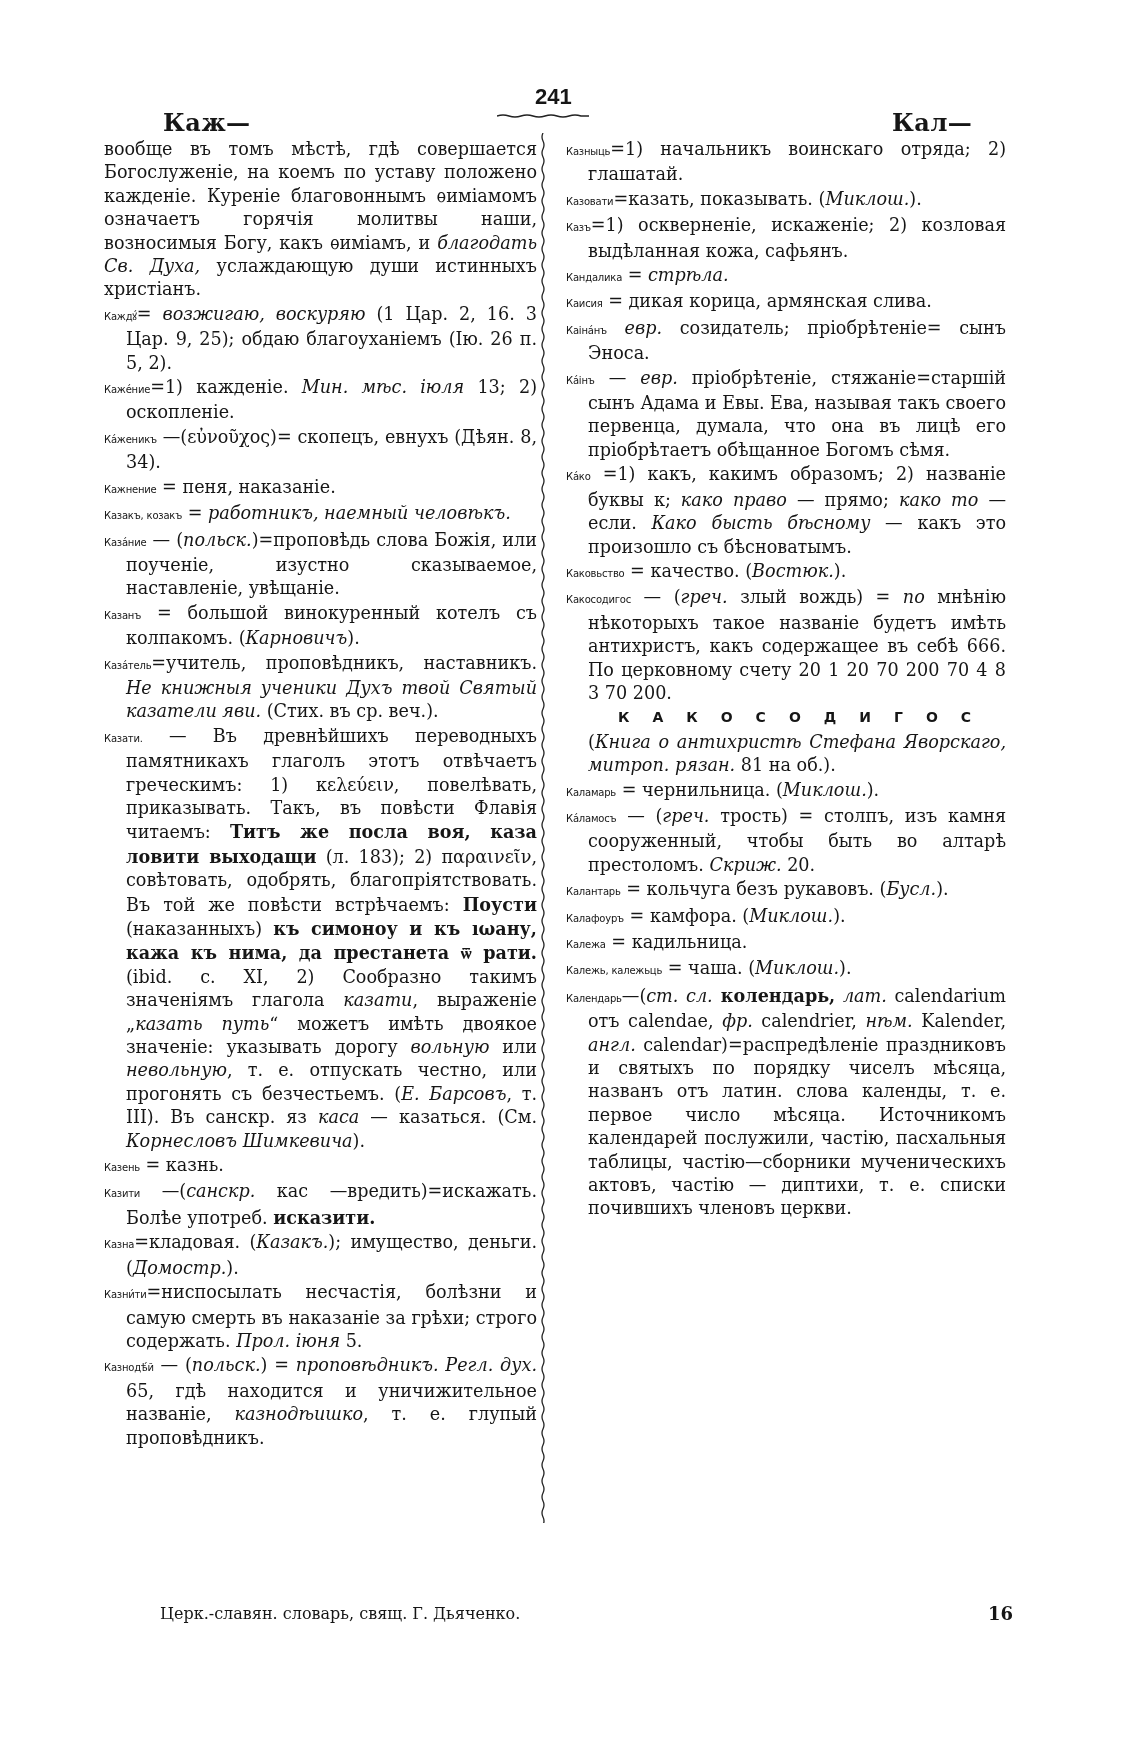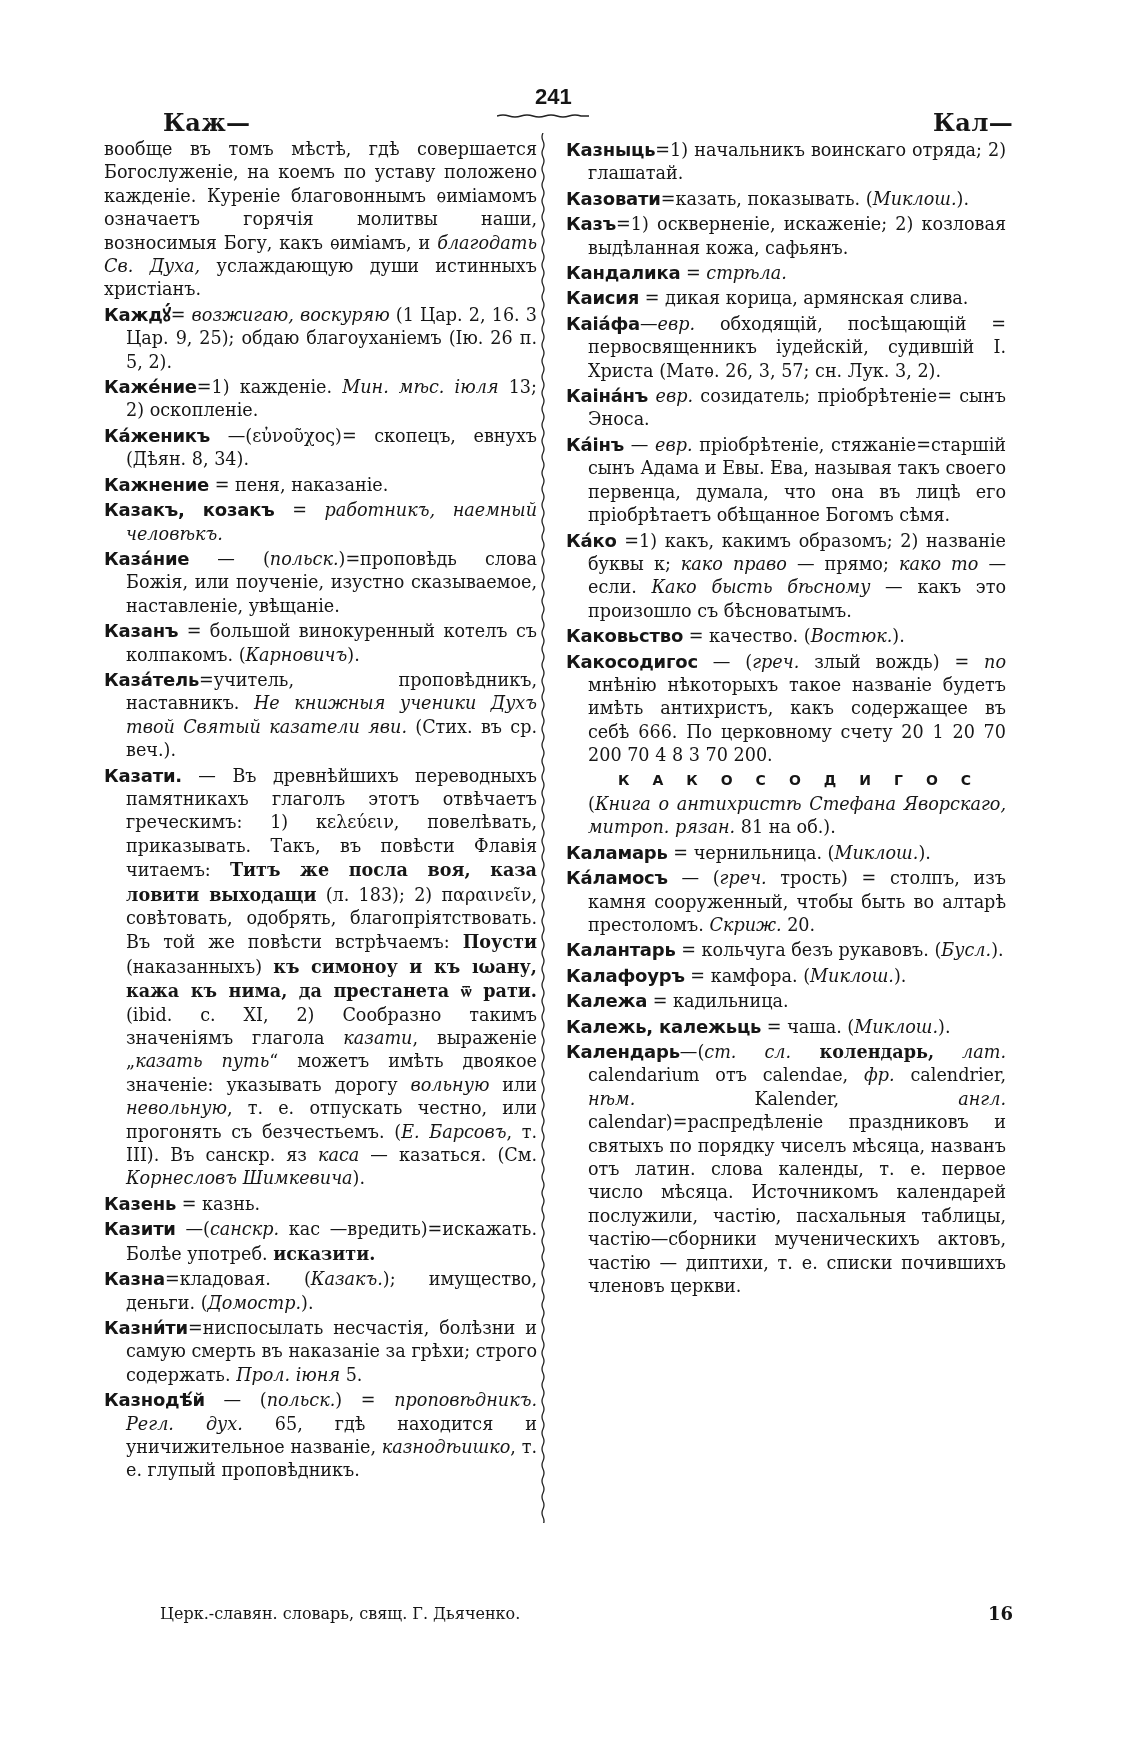--- a/index.html
+++ b/index.html
@@ -1,30 +1,30 @@
 <!DOCTYPE html>
 <html><head>
 <meta charset="utf-8">
 <style>
   html, body { margin: 0; padding: 0; background: #ffffff; }
   body { width: 1132px; height: 1755px; position: relative; overflow: hidden;
          font-family: "DejaVu Serif", "Liberation Serif", serif; color: #161616; }
   .page { position: absolute; left: 0; top: 0; width: 1132px; height: 1755px; }
   .runhead { position: absolute; font-family: "DejaVu Serif", serif; font-weight: bold; font-size: 24px; letter-spacing: 0.5px; }
   .runhead.left { left: 135px; top: 108px; margin-left: 28px; }
-  .runhead.right { left: 892px; top: 108px; margin-left: 41px; }
+  .runhead.right { left: 892px; top: 108px; }
   .pagenum { position: absolute; left: 535px; top: 84px; font-weight: bold; font-size: 22px; font-family: Liberation Sans, sans-serif; text-align: center; }
   .pagenum-rule { position: absolute; left: 497px; top: 113px; width: 92px; height: 6px; }
   .col { position: absolute; font-size: 17.6px; line-height: 23.4px; }
   .col.left { left: 104px; top: 138px; width: 433px; }
   .col.right { left: 566px; top: 138px; width: 440px; }
   .divider { position: absolute; left: 536px; top: 133px; width: 14px; height: 1390px; }
   .entry { text-indent: -22px; padding-left: 22px; margin: 0 0 1px 0; text-align: justify; }
   .entry.plain { text-indent: 0; padding-left: 22px; }
-  .hw { font-weight: bold; font-family: "DejaVu Sans", sans-serif; font-size: 18px; letter-spacing: -0.2px; }
+  .hw { font-weight: normal; font-family: "DejaVu Sans", sans-serif; font-size: 10px; letter-spacing: -0.2px; }
   .it { font-style: italic; }
   .b { font-weight: bold; }
   .spaced { letter-spacing: 23px; font-weight: bold; font-family: "DejaVu Sans", sans-serif; font-size: 14px; padding-left: 30px; display: block; }
   .footer-left { position: absolute; left: 160px; top: 1604px; font-size: 16px; font-family: "DejaVu Serif", serif; }
   .footer-right { position: absolute; left: 988px; top: 1603px; font-size: 18px; font-weight: bold; font-family: "DejaVu Serif", serif; }
 </style>
 </head>
 <body>
 
 <div class="page">
@@ -57,21 +57,20 @@
       <p class="entry"><span class="hw">Казни́ти</span><span>=ниспосылать несчастія, болѣзни и самую смерть въ наказаніе за грѣхи; строго содержать. </span><span class="it">Прол. іюня</span><span> 5.</span></p>
       <p class="entry"><span class="hw">Казнодѣ́й</span><span> — (</span><span class="it">польск.</span><span>) = </span><span class="it">проповѣдникъ. Регл. дух.</span><span> 65, гдѣ находится и уничижительное названіе, </span><span class="it">казнодѣишко</span><span>, т. е. глупый проповѣдникъ.</span></p>
     </div>
 
   <div class="col right" id="rightcol">
       <p class="entry"><span class="hw">Казныць</span><span>=1) начальникъ воинскаго отряда; 2) глашатай.</span></p>
       <p class="entry"><span class="hw">Казовати</span><span>=казать, показывать. (</span><span class="it">Миклош.</span><span>).</span></p>
       <p class="entry"><span class="hw">Казъ</span><span>=1) оскверненіе, искаженіе; 2) козловая выдѣланная кожа, сафьянъ.</span></p>
       <p class="entry"><span class="hw">Кандалика</span><span> = </span><span class="it">стрѣла.</span></p>
       <p class="entry"><span class="hw">Каисия</span><span> = дикая корица, армянская слива.</span></p>
-      <p class="entry"><span class="hw">Каіа́фа</span><span>—</span><span class="it">евр.</span><span> обходящій, посѣщающій = первосвященникъ іудейскій, судившій І. Христа (Матѳ. 26, 3, 57; сн. Лук. 3, 2).</span></p>
       <p class="entry"><span class="hw">Каіна́нъ</span><span class="it"> евр.</span><span> созидатель; пріобрѣтеніе= сынъ Эноса.</span></p>
       <p class="entry"><span class="hw">Ка́інъ</span><span> — </span><span class="it">евр.</span><span> пріобрѣтеніе, стяжаніе=старшій сынъ Адама и Евы. Ева, называя такъ своего первенца, думала, что она въ лицѣ его пріобрѣтаетъ обѣщанное Богомъ сѣмя.</span></p>
       <p class="entry"><span class="hw">Ка́ко</span><span> =1) какъ, какимъ образомъ; 2) названіе буквы к; </span><span class="it">како право</span><span> — прямо; </span><span class="it">како то</span><span> — если. </span><span class="it">Како бысть бѣсному</span><span> — какъ это произошло съ бѣсноватымъ.</span></p>
       <p class="entry"><span class="hw">Каковьство</span><span> = качество. (</span><span class="it">Востюк.</span><span>).</span></p>
       <p class="entry"><span class="hw">Какосодигос</span><span> — (</span><span class="it">греч.</span><span> злый вождь) = </span><span class="it">по</span><span> мнѣнію нѣкоторыхъ такое названіе будетъ имѣть антихристъ, какъ содержащее въ себѣ 666. По церковному счету 20 1 20 70 200 70 4 8 3 70 200.</span></p>
       <p class="entry plain">
         <span class="spaced">КАКОСОДИГОС</span>
       </p>
       <p class="entry plain"><span>(</span><span class="it">Книга о антихристѣ Стефана Яворскаго, митроп. рязан.</span><span> 81 на об.).</span></p>
       <p class="entry"><span class="hw">Каламарь</span><span> = чернильница. (</span><span class="it">Миклош.</span><span>).</span></p>

